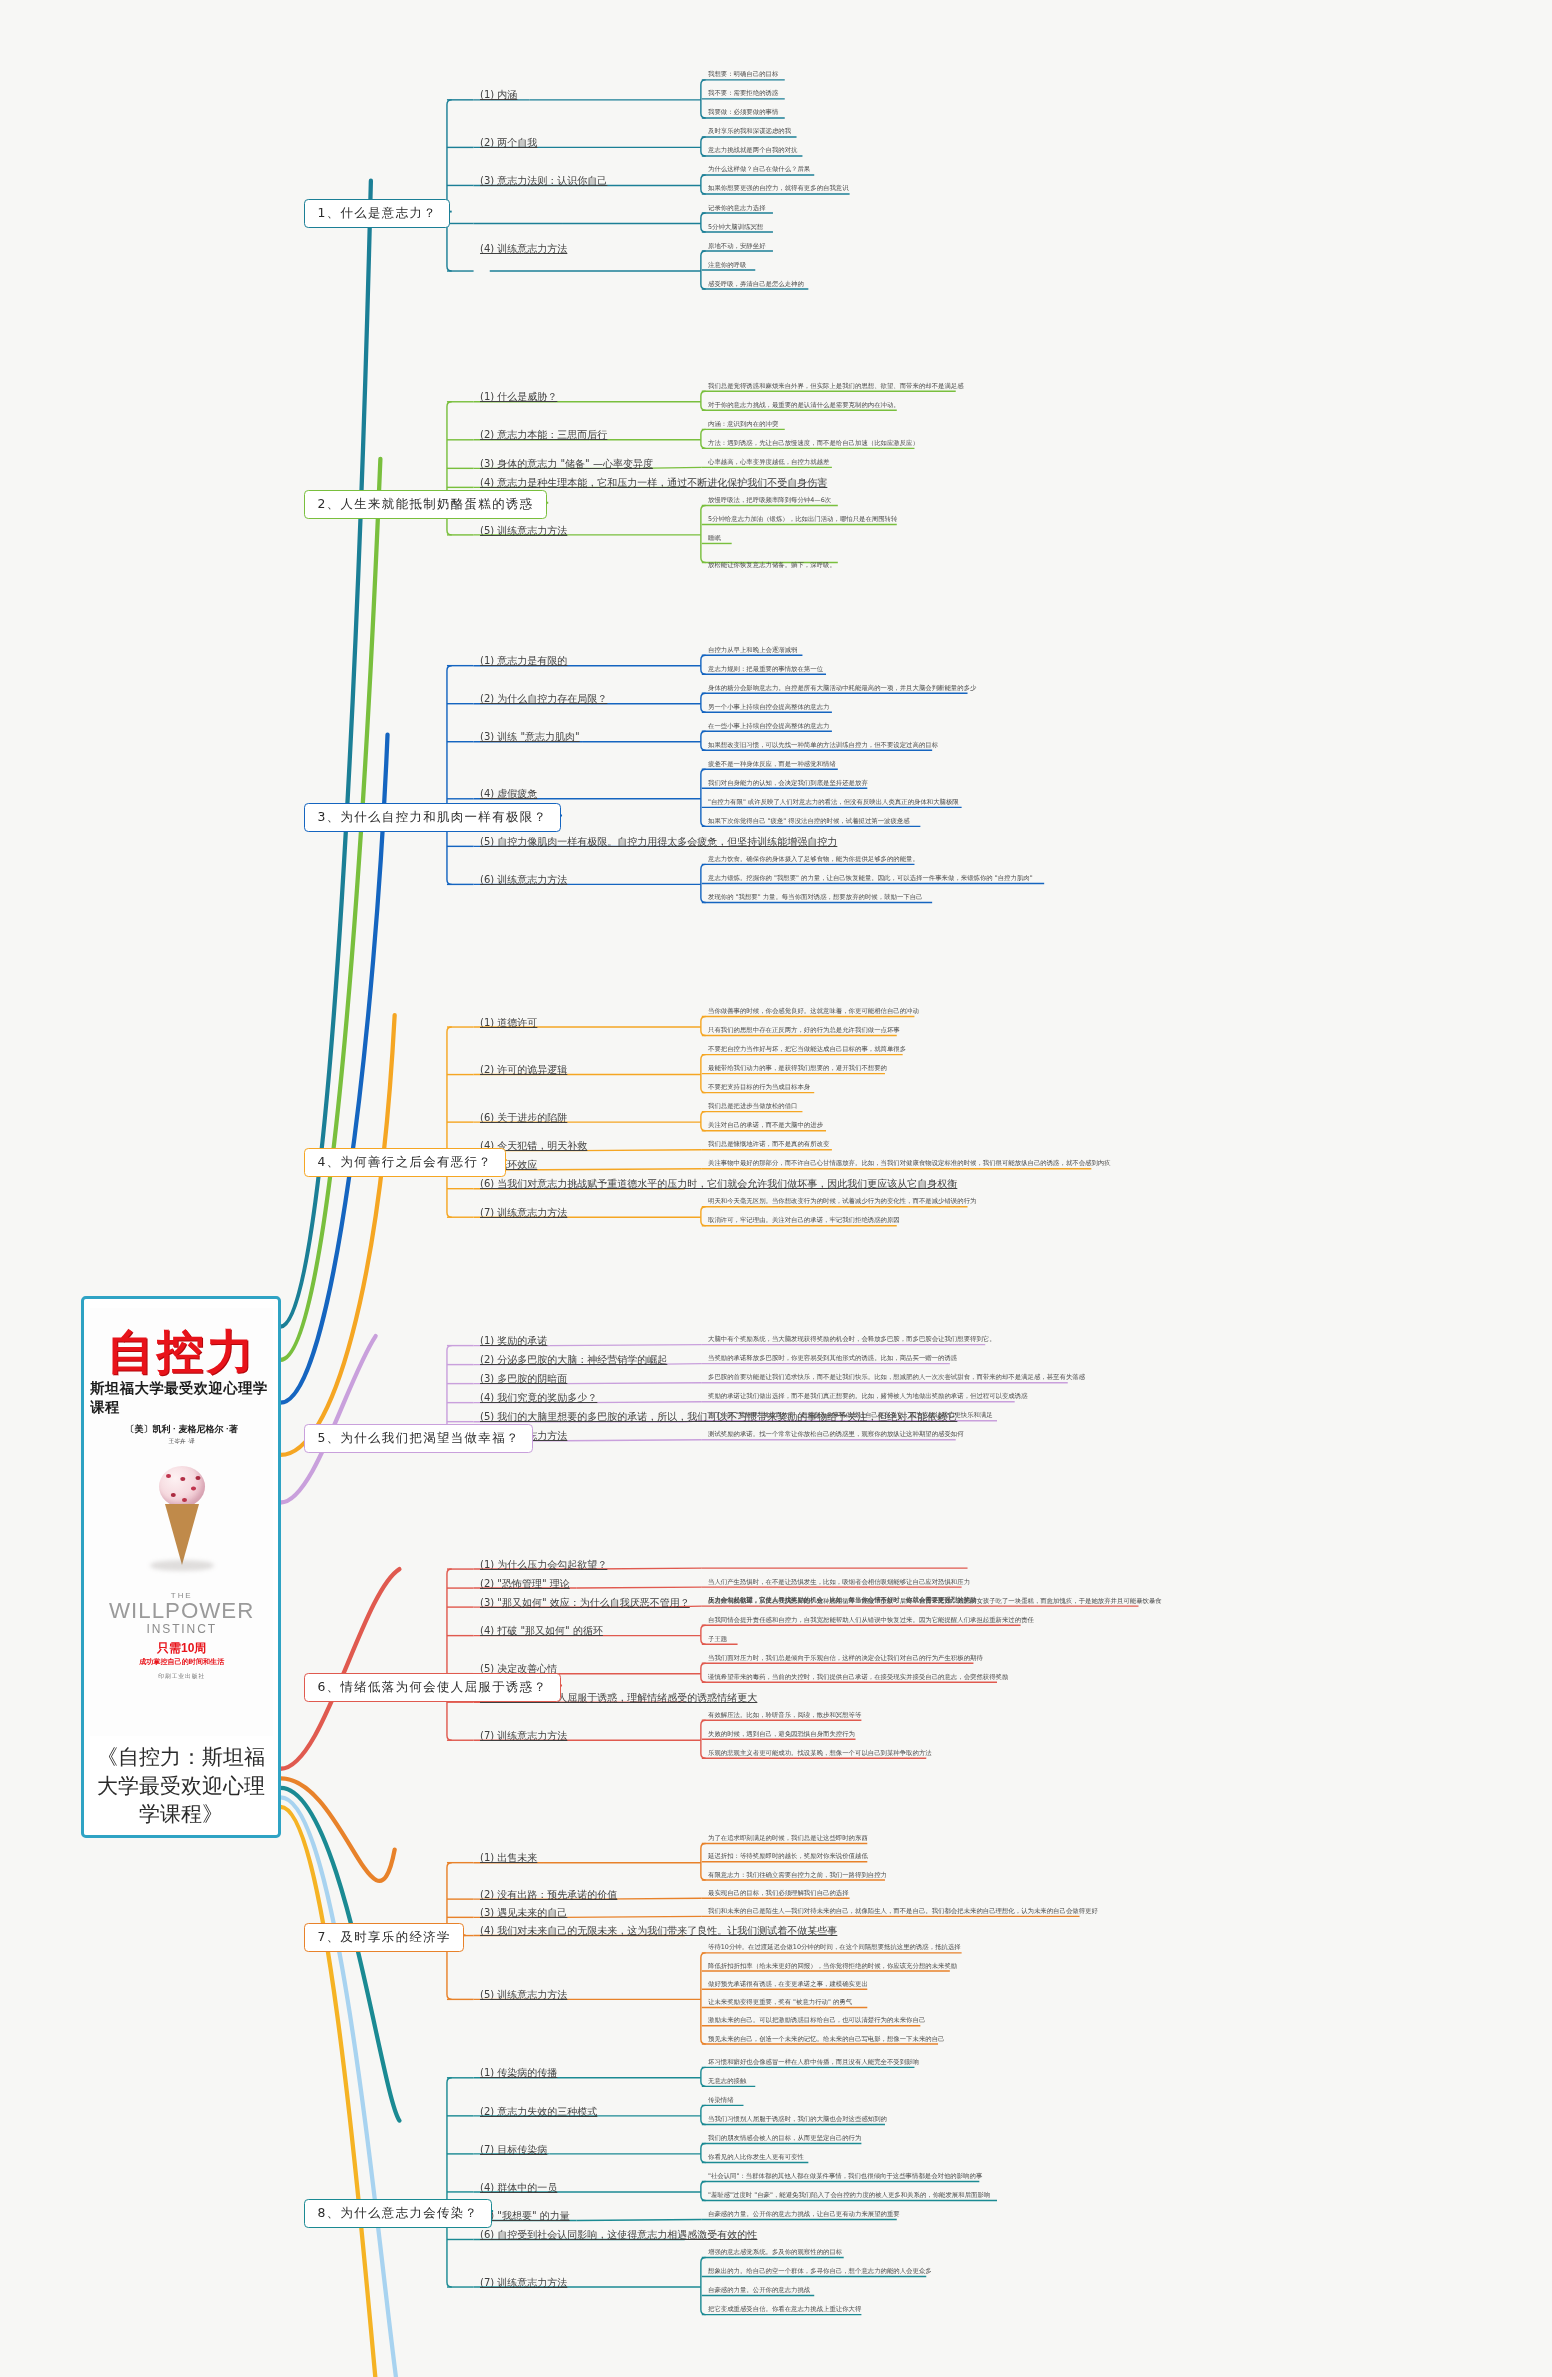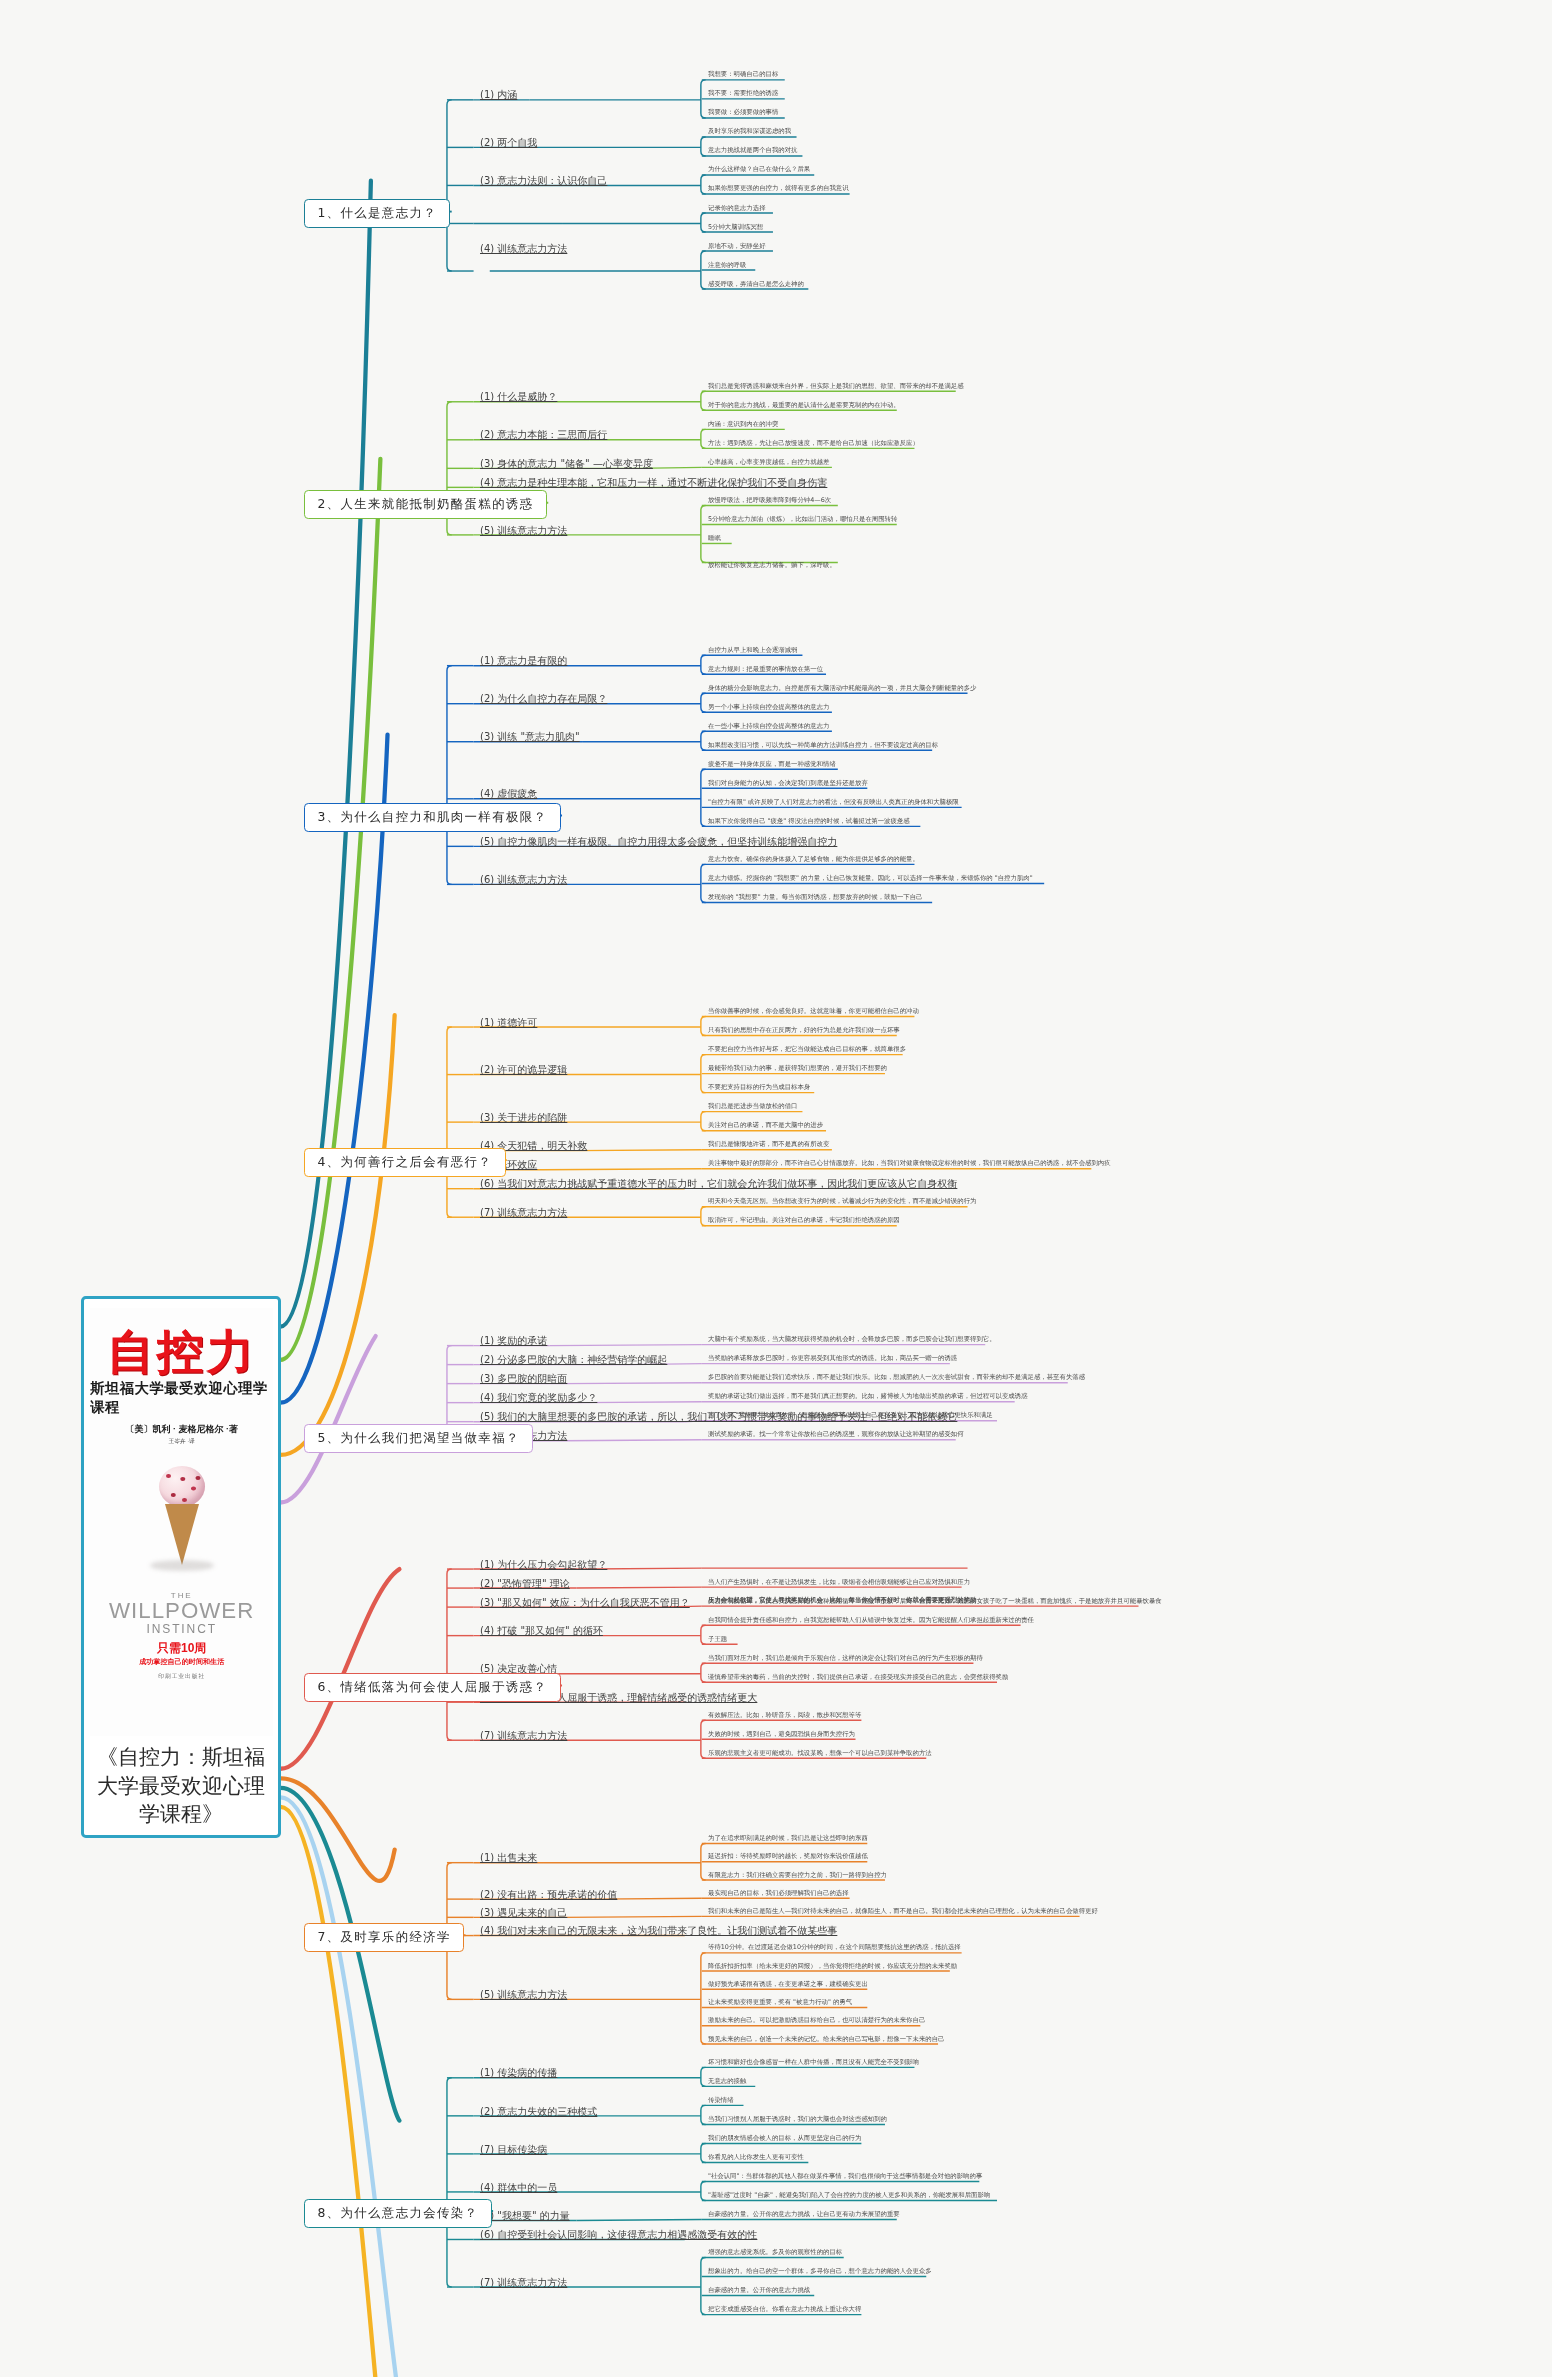--- a/index.html
+++ b/index.html
@@ -498,21 +498,21 @@
       <div class="leaf" style="left: 708px; top: 874px;">意志力锻炼。挖掘你的 "我想要" 的力量，让自己恢复能量。因此，可以选择一件事来做，来锻炼你的 "自控力肌肉"</div>
       <div class="leaf" style="left: 708px; top: 893px;">发现你的 "我想要" 力量。每当你面对诱惑，想要放弃的时候，鼓励一下自己</div>
       <div class="mnode" style="left: 304px; top: 1148px; border: 1.4px solid rgb(245, 166, 35);">4、为何善行之后会有恶行？</div>
       <div class="lnode" style="left: 480px; top: 1016px; color: rgb(63, 63, 63);">(1) 道德许可</div>
       <div class="leaf" style="left: 708px; top: 1007px;">当你做善事的时候，你会感觉良好。这就意味着，你更可能相信自己的冲动</div>
       <div class="leaf" style="left: 708px; top: 1026px;">只有我们的思想中存在正反两方，好的行为总是允许我们做一点坏事</div>
       <div class="lnode" style="left: 480px; top: 1063px; color: rgb(63, 63, 63);">(2) 许可的诡异逻辑</div>
       <div class="leaf" style="left: 708px; top: 1045px;">不要把自控力当作好与坏，把它当做能达成自己目标的事，就简单很多</div>
       <div class="leaf" style="left: 708px; top: 1064px;">最能带给我们动力的事，是获得我们想要的，避开我们不想要的</div>
       <div class="leaf" style="left: 708px; top: 1083px;">不要把支持目标的行为当成目标本身</div>
-      <div class="lnode" style="left: 480px; top: 1111px; color: rgb(63, 63, 63);">(3) 关于进步的陷阱</div>
+      <div class="lnode" style="left: 480px; top: 1111px; color: rgb(63, 63, 63);">(6) 关于进步的陷阱</div>
       <div class="leaf" style="left: 708px; top: 1102px;">我们总是把进步当做放松的借口</div>
       <div class="leaf" style="left: 708px; top: 1121px;">关注对自己的承诺，而不是大脑中的进步</div>
       <div class="lnode" style="left: 480px; top: 1139px; color: rgb(63, 63, 63);">(4) 今天犯错，明天补救</div>
       <div class="leaf" style="left: 708px; top: 1140px;">我们总是慷慨地许诺，而不是真的有所改变</div>
       <div class="lnode" style="left: 480px; top: 1158px; color: rgb(63, 63, 63);">(5) 光环效应</div>
       <div class="leaf" style="left: 708px; top: 1159px;">关注事物中最好的那部分，而不许自己心甘情愿放弃。比如，当我们对健康食物设定标准的时候，我们很可能放纵自己的诱惑，就不会感到内疚</div>
       <div class="lnode" style="left: 480px; top: 1177px; color: rgb(63, 63, 63);">(6) 当我们对意志力挑战赋予重道德水平的压力时，它们就会允许我们做坏事，因此我们更应该从它自身权衡</div>
       <div class="lnode" style="left: 480px; top: 1206px; color: rgb(63, 63, 63);">(7) 训练意志力方法</div>
       <div class="leaf" style="left: 708px; top: 1197px;">明天和今天毫无区别。当你想改变行为的时候，试着减少行为的变化性，而不是减少错误的行为</div>
       <div class="leaf" style="left: 708px; top: 1216px;">取消许可，牢记理由。关注对自己的承诺，牢记我们拒绝诱惑的原因</div>

